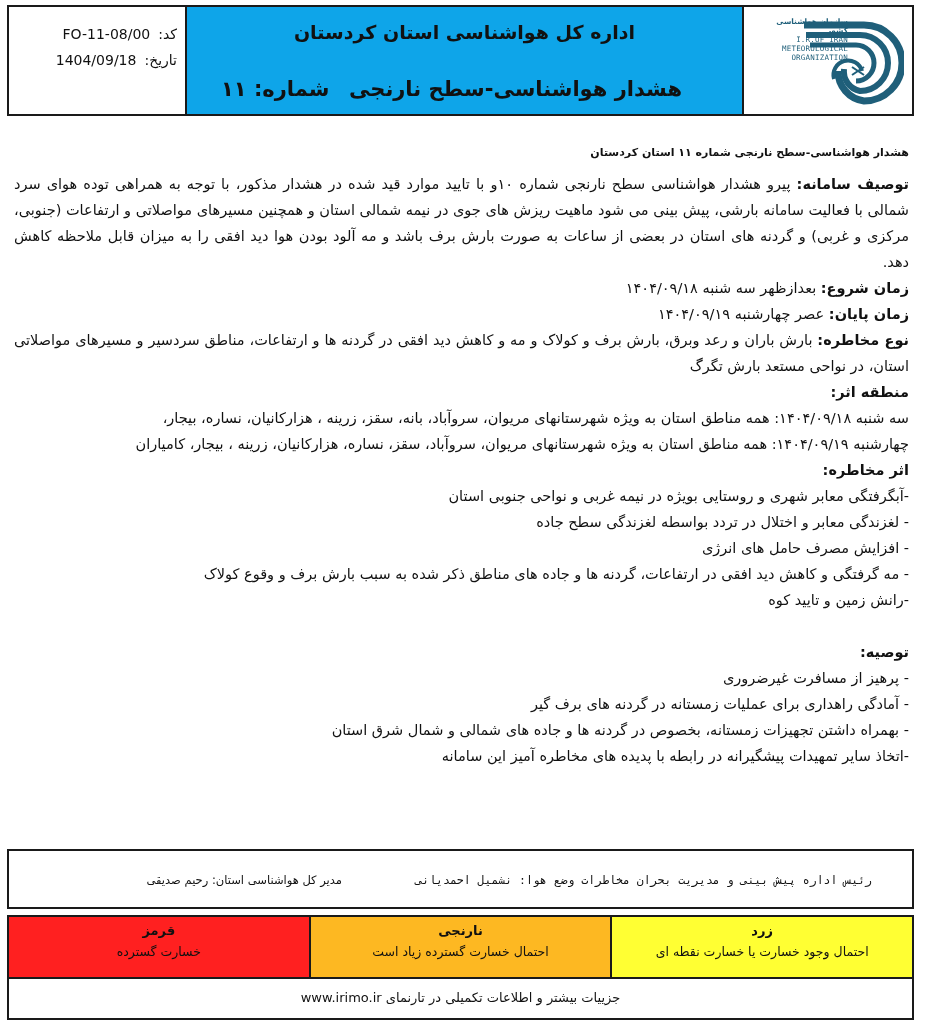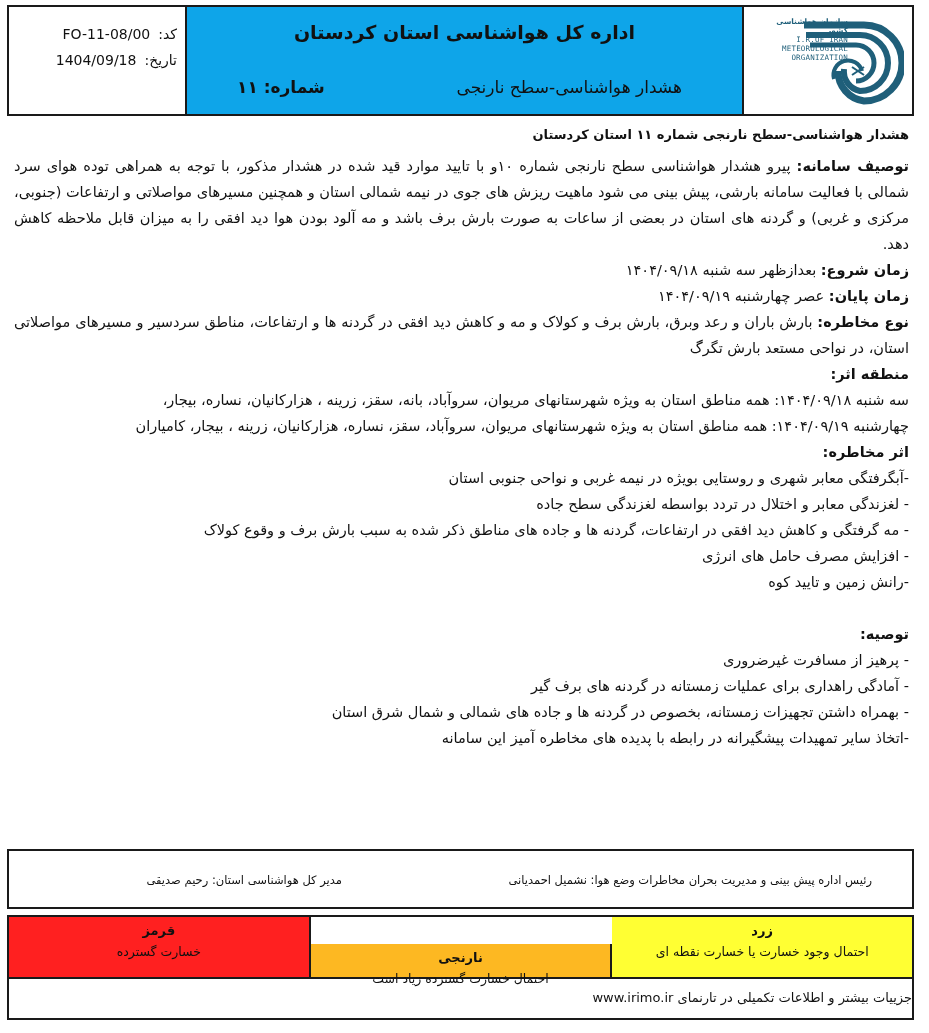--- a/index.html
+++ b/index.html
@@ -7,48 +7,48 @@
     body { font-family: "DejaVu Sans", sans-serif; color: #111; position: relative; }
 
     
     .header { position: absolute; left: 7px; top: 5px; width: 907px; height: 111px; border: 2px solid #1a1a1a; display: flex; direction: ltr; }
     .hdr-meta { width: 178px; border-right: 2px solid #1a1a1a; background: #fff; padding: 14px 8px 0 10px; direction: rtl; text-align: right; }
     .meta-row { display: flex; direction: rtl; justify-content: flex-start; gap: 8px; font-size: 14px; line-height: 26px; }
     .meta-row .k { white-space: nowrap; }
     .meta-row .v { direction: ltr; unicode-bidi: embed; white-space: nowrap; }
     .hdr-title { flex: 1; background: #0ea5e9; border-right: 2px solid #1a1a1a; direction: rtl; position: relative; }
     .hdr-title .t1 { position: absolute; top: 14px; left: 0; right: 0; text-align: center; font-size: 19px; font-weight: bold; }
-    .hdr-title .t2 { position: absolute; top: 70px; right: 60px; font-size: 17px; font-weight: normal; }
-    .hdr-title .t3 { position: absolute; top: 70px; left: 50px; font-size: 17px; font-weight: bold; text-align: right; }
+    .hdr-title .t2 { position: absolute; top: 70px; right: 60px; font-size: 21px; font-weight: bold; }
+    .hdr-title .t3 { position: absolute; top: 70px; left: 34px; font-size: 21px; font-weight: bold; text-align: right; }
     .hdr-logo { width: 168px; background: #fff; position: relative; }
     .logo-text { position: absolute; left: 12px; top: 10px; width: 92px; font-size: 7.5px; line-height: 9px; color: #1f5f7a; text-align: right; font-family: "DejaVu Sans Mono", monospace; letter-spacing: 0.2px; }
     .logo-text .fa { font-family: "DejaVu Sans", sans-serif; font-weight: bold; }
     .logo-svg { position: absolute; left: 50px; top: 12px; }
 
     
     .content { position: absolute; top: 125px; right: 20px; width: 895px; direction: rtl; text-align: right; font-size: 14.5px; line-height: 26px; }
-    .doc-title { font-weight: bold; font-size: 13px; margin-top: 0; margin-bottom: 8px; line-height: 20px; }
+    .doc-title { font-weight: bold; font-size: 11px; margin-top: 18px; margin-bottom: 8px; line-height: 20px; }
     .para { text-align: justify; text-align-last: right; }
     .para b, .lbl { font-weight: bold; }
     .line { white-space: nowrap; }
     .section-gap { height: 26px; }
 
     
     .sign-box { position: absolute; left: 7px; top: 849px; width: 907px; height: 60px; border: 2px solid #1a1a1a; direction: rtl; font-size: 11.5px; }
-    .sign-box .s1 { position: absolute; right: 40px; top: 22px; white-space: nowrap; }
+    .sign-box .s1 { position: absolute; right: 40px; top: 22px; white-space: nowrap; font-family: Liberation Mono, monospace; }
     .sign-box .s2 { position: absolute; right: 570px; top: 22px; white-space: nowrap; }
 
     
     .legend { position: absolute; left: 7px; top: 915px; width: 907px; height: 105px; border: 2px solid #1a1a1a; direction: rtl; }
     .levels { display: flex; height: 62px; border-bottom: 2px solid #1a1a1a; }
     .level { flex: 1; text-align: center; padding-top: 4px; font-size: 12.5px; }
     .level + .level { border-right: 2px solid #1a1a1a; }
     .level .name { font-weight: bold; font-size: 13px; line-height: 20px; }
     .level .desc { line-height: 22px; }
-    .footer-link { text-align: right; font-size: 13px; line-height: 38px; border-radius: 10px; }
+    .footer-link { text-align: center; font-size: 13px; line-height: 38px; border-radius: 10px; }
   </style>
 </head>
 <body>
 
 <div class="header">
   <div class="hdr-meta">
     <div class="meta-row">
       <span class="k">کد:</span>
       <span class="v">FO-11-08/00</span>
     </div>
@@ -102,22 +102,22 @@
     <span class="lbl">نوع مخاطره:</span><span> بارش باران و رعد وبرق، بارش برف و کولاک و مه و کاهش دید افقی در گردنه ها و ارتفاعات، مناطق سردسیر و مسیرهای مواصلاتی استان، در نواحی مستعد بارش تگرگ</span>
   </div>
 
   <div class="lbl">منطقه اثر:</div>
   <div class="line">سه شنبه ۱۴۰۴/۰۹/۱۸: همه مناطق استان به ویژه شهرستانهای مریوان، سروآباد، بانه، سقز، زرینه ، هزارکانیان، نساره، بیجار،</div>
   <div class="line">چهارشنبه ۱۴۰۴/۰۹/۱۹: همه مناطق استان به ویژه شهرستانهای مریوان، سروآباد، سقز، نساره، هزارکانیان، زرینه ، بیجار، کامیاران</div>
 
   <div class="lbl">اثر مخاطره:</div>
   <div class="line">-آبگرفتگی معابر شهری و روستایی بویژه در نیمه غربی و نواحی جنوبی استان</div>
   <div class="line">- لغزندگی معابر و اختلال در تردد بواسطه لغزندگی سطح جاده</div>
+  <div class="line">- افزایش مصرف حامل های انرژی</div>
   <div class="line">- مه گرفتگی و کاهش دید افقی در ارتفاعات، گردنه ها و جاده های مناطق ذکر شده به سبب بارش برف و وقوع کولاک</div>
-  <div class="line">- افزایش مصرف حامل های انرژی</div>
   <div class="line">-رانش زمین و تایید کوه</div>
 
   <div class="section-gap"></div>
 
   <div class="lbl">توصیه:</div>
   <div class="line"> - پرهیز از مسافرت غیرضروری</div>
   <div class="line">- آمادگی راهداری برای عملیات زمستانه در گردنه های برف گیر</div>
   <div class="line"> - بهمراه داشتن تجهیزات زمستانه، بخصوص در گردنه ها و جاده های شمالی و شمال شرق استان</div>
   <div class="line"> -اتخاذ سایر تمهیدات پیشگیرانه در رابطه با پدیده های مخاطره آمیز این سامانه</div>
 </div>
@@ -126,21 +126,21 @@
   <span class="s1">رئیس اداره پیش بینی و مدیریت بحران مخاطرات وضع هوا:  نشمیل احمدیانی</span>
   <span class="s2">مدیر کل هواشناسی استان:  رحیم صدیقی</span>
 </div>
 
 <div class="legend">
   <div class="levels">
     <div class="level" style="background: rgb(255, 255, 51);">
       <div class="name">زرد</div>
       <div class="desc">احتمال وجود خسارت یا خسارت نقطه ای</div>
     </div>
-    <div class="level" style="background: rgb(253, 184, 34); margin-top: 27px;">
+    <div class="level" style="background: rgb(253, 184, 34);">
       <div class="name">نارنجی</div>
       <div class="desc">احتمال خسارت گسترده زیاد است</div>
     </div>
     <div class="level" style="background: rgb(255, 32, 32);">
       <div class="name">قرمز</div>
       <div class="desc">خسارت گسترده</div>
     </div>
   </div>
   <div class="footer-link">جزییات بیشتر و اطلاعات تکمیلی در تارنمای www.irimo.ir</div>
 </div>

